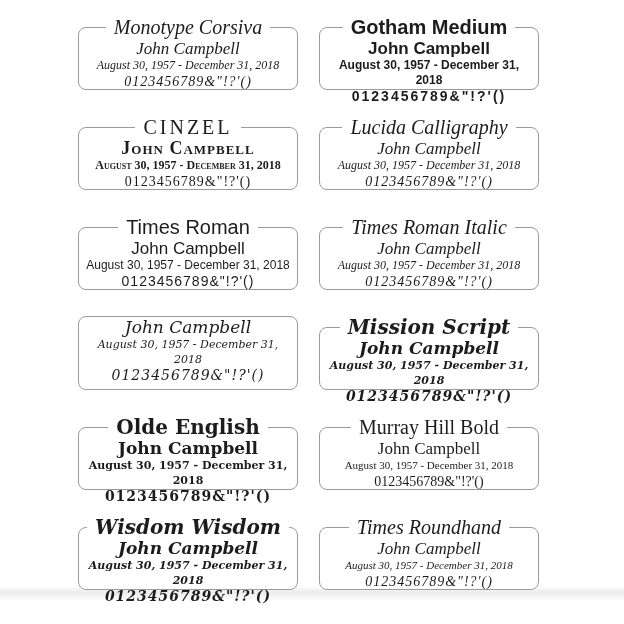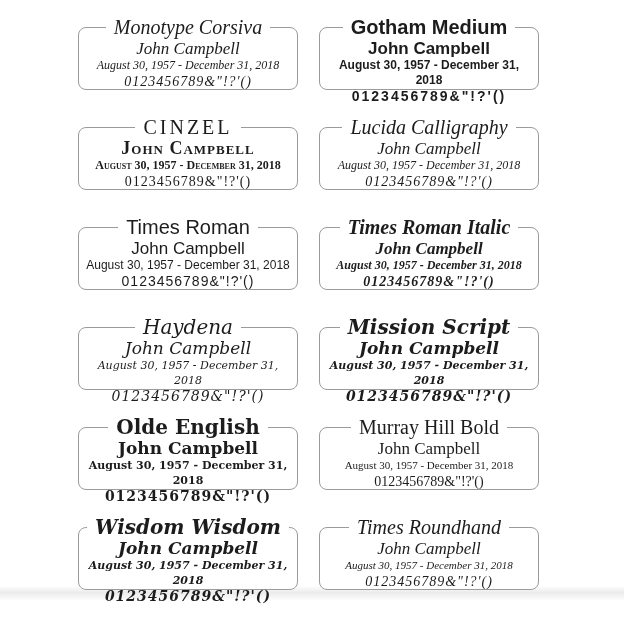--- a/index.html
+++ b/index.html
@@ -62,21 +62,21 @@
 
   .f-cinzel { font-family: "Liberation Serif", serif; }
   .f-cinzel legend { text-transform: uppercase; letter-spacing: 3px; font-size: 23px; }
   .f-cinzel .l1 { font-variant: small-caps; font-weight: 600; font-size: 18px; letter-spacing: 1px; }
   .f-cinzel .l2 { font-variant: small-caps; font-weight: 600; font-size: 12px; }
 
   .f-lucida { font-family: "Liberation Serif", serif; font-style: italic; }
   .f-lucida legend { font-size: 21px; }
 
   .f-times { font-family: Liberation Sans, sans-serif; }
-  .f-timesitalic { font-family: "Liberation Serif", serif; font-style: italic; font-weight: bold; }
+  .f-timesitalic { font-family: "Liberation Serif", serif; font-style: italic; }
 
   .f-haydena { font-family: "DejaVu Serif", serif; font-style: italic; }
   .f-haydena legend { font-size: 21px; }
   .f-haydena .l2 { font-size: 11px; }
 
   .f-mission { font-family: "DejaVu Serif", serif; font-style: italic; font-weight: 700; }
   .f-mission .l2 { font-size: 11px; }
 
   .f-olde { font-family: "DejaVu Serif", serif; font-weight: 700; }
   .f-olde legend { font-size: 21px; }
@@ -147,21 +147,20 @@
     </fieldset>
 
     <fieldset class="card f-timesitalic">
       <legend>Times Roman Italic</legend>
       <div class="l1">John Campbell</div>
       <div class="l2">August 30, 1957 - December 31, 2018</div>
       <div class="l3">0123456789&amp;"!?'()</div>
     </fieldset>
 
     <fieldset class="card f-haydena">
-      <legend>Haydena</legend>
       <div class="l1">John Campbell</div>
       <div class="l2">August 30, 1957 - December 31, 2018</div>
       <div class="l3">0123456789&amp;"!?'()</div>
     </fieldset>
 
     <fieldset class="card f-mission">
       <legend>Mission Script</legend>
       <div class="l1">John Campbell</div>
       <div class="l2">August 30, 1957 - December 31, 2018</div>
       <div class="l3">0123456789&amp;"!?'()</div>

